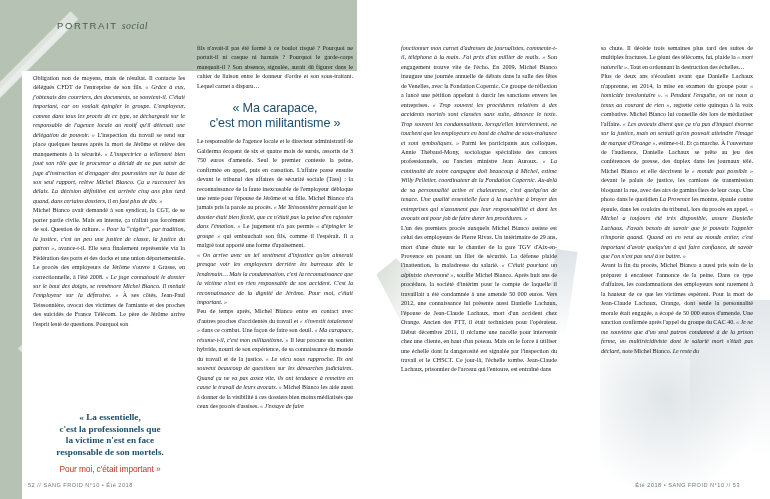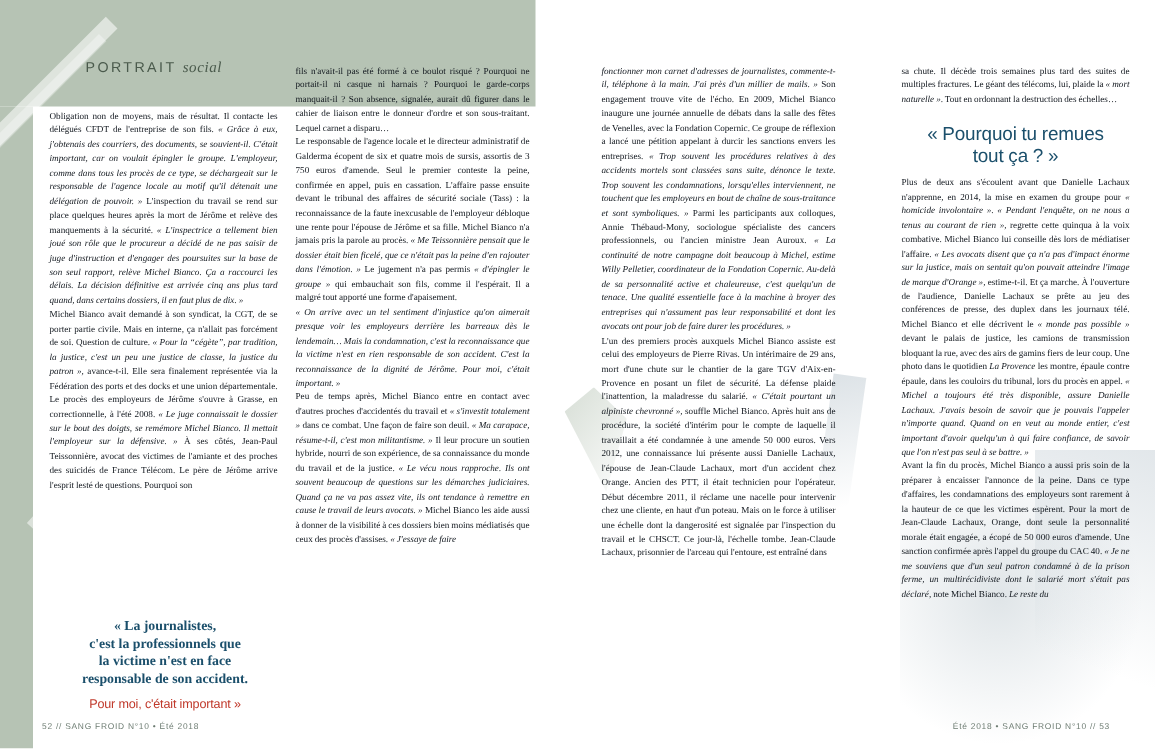--- a/index.html
+++ b/index.html
@@ -26,21 +26,21 @@
     position: absolute;
     left: 0;
     top: 0;
     width: 357px;
     height: 71px;
     background: #b6c3b4;
   }
   .header-label {
     position: absolute;
     left: 33px;
-    top: 40px;
+    top: 20px;
     font-family: "Liberation Sans", sans-serif;
     font-size: 9.5px;
     letter-spacing: 1.6px;
     color: #4a5a4c;
     white-space: nowrap;
     padding-left: 24px;
   }
   .header-label .em {
     font-family: "Liberation Serif", serif;
     font-style: italic;
@@ -195,41 +195,41 @@
   <div class="ghost-shape ghost-2"></div>
   <div class="ghost-shape ghost-3"></div>
 
   <div class="col" id="col1">
     <p>Obligation non de moyens, mais de résultat. Il contacte les délégués CFDT de l'entreprise de son fils. <i>« Grâce à eux, j'obtenais des courriers, des documents, se souvient-il. C'était important, car on voulait épingler le groupe. L'employeur, comme dans tous les procès de ce type, se déchargeait sur le responsable de l'agence locale au motif qu'il détenait une délégation de pouvoir. »</i> L'inspection du travail se rend sur place quelques heures après la mort de Jérôme et relève des manquements à la sécurité. <i>« L'inspectrice a tellement bien joué son rôle que le procureur a décidé de ne pas saisir de juge d'instruction et d'engager des poursuites sur la base de son seul rapport, relève Michel Bianco. Ça a raccourci les délais. La décision définitive est arrivée cinq ans plus tard quand, dans certains dossiers, il en faut plus de dix. »</i></p>
     <p>Michel Bianco avait demandé à son syndicat, la CGT, de se porter partie civile. Mais en interne, ça n'allait pas forcément de soi. Question de culture. <i>« Pour la “cégète”, par tradition, la justice, c'est un peu une justice de classe, la justice du patron »</i>, avance-t-il. Elle sera finalement représentée via la Fédération des ports et des docks et une union départementale. Le procès des employeurs de Jérôme s'ouvre à Grasse, en correctionnelle, à l'été 2008. <i>« Le juge connaissait le dossier sur le bout des doigts, se remémore Michel Bianco. Il mettait l'employeur sur la défensive. »</i> À ses côtés, Jean-Paul Teissonnière, avocat des victimes de l'amiante et des proches des suicidés de France Télécom. Le père de Jérôme arrive l'esprit lesté de questions. Pourquoi son</p>
   </div>
 
   <div class="col" id="col2">
     <p>fils n'avait-il pas été formé à ce boulot risqué ? Pourquoi ne portait-il ni casque ni harnais ? Pourquoi le garde-corps manquait-il ? Son absence, signalée, aurait dû figurer dans le cahier de liaison entre le donneur d'ordre et son sous-traitant. Lequel carnet a disparu…</p>
+    <h2 class="subhead">« Ma carapace,<br>c'est mon militantisme »</h2>
     <p>Le responsable de l'agence locale et le directeur administratif de Galderma écopent de six et quatre mois de sursis, assortis de 3 750 euros d'amende. Seul le premier conteste la peine, confirmée en appel, puis en cassation. L'affaire passe ensuite devant le tribunal des affaires de sécurité sociale (Tass) : la reconnaissance de la faute inexcusable de l'employeur débloque une rente pour l'épouse de Jérôme et sa fille. Michel Bianco n'a jamais pris la parole au procès. <i>« Me Teissonnière pensait que le dossier était bien ficelé, que ce n'était pas la peine d'en rajouter dans l'émotion. »</i> Le jugement n'a pas permis <i>« d'épingler le groupe »</i> qui embauchait son fils, comme il l'espérait. Il a malgré tout apporté une forme d'apaisement.</p>
     <p><i>« On arrive avec un tel sentiment d'injustice qu'on aimerait presque voir les employeurs derrière les barreaux dès le lendemain… Mais la condamnation, c'est la reconnaissance que la victime n'est en rien responsable de son accident. C'est la reconnaissance de la dignité de Jérôme. Pour moi, c'était important. »</i></p>
     <p>Peu de temps après, Michel Bianco entre en contact avec d'autres proches d'accidentés du travail et <i>« s'investit totalement »</i> dans ce combat. Une façon de faire son deuil. <i>« Ma carapace, résume-t-il, c'est mon militantisme. »</i> Il leur procure un soutien hybride, nourri de son expérience, de sa connaissance du monde du travail et de la justice. <i>« Le vécu nous rapproche. Ils ont souvent beaucoup de questions sur les démarches judiciaires. Quand ça ne va pas assez vite, ils ont tendance à remettre en cause le travail de leurs avocats. »</i> Michel Bianco les aide aussi à donner de la visibilité à ces dossiers bien moins médiatisés que ceux des procès d'assises. <i>« J'essaye de faire</i></p>
   </div>
 
   <div class="col" id="col3">
     <p><i>fonctionner mon carnet d'adresses de journalistes, commente-t-il, téléphone à la main. J'ai près d'un millier de mails. »</i> Son engagement trouve vite de l'écho. En 2009, Michel Bianco inaugure une journée annuelle de débats dans la salle des fêtes de Venelles, avec la Fondation Copernic. Ce groupe de réflexion a lancé une pétition appelant à durcir les sanctions envers les entreprises. <i>« Trop souvent les procédures relatives à des accidents mortels sont classées sans suite, dénonce le texte. Trop souvent les condamnations, lorsqu'elles interviennent, ne touchent que les employeurs en bout de chaîne de sous-traitance et sont symboliques. »</i> Parmi les participants aux colloques, Annie Thébaud-Mony, sociologue spécialiste des cancers professionnels, ou l'ancien ministre Jean Auroux. <i>« La continuité de notre campagne doit beaucoup à Michel, estime Willy Pelletier, coordinateur de la Fondation Copernic. Au-delà de sa personnalité active et chaleureuse, c'est quelqu'un de tenace. Une qualité essentielle face à la machine à broyer des entreprises qui n'assument pas leur responsabilité et dont les avocats ont pour job de faire durer les procédures. »</i></p>
     <p>L'un des premiers procès auxquels Michel Bianco assiste est celui des employeurs de Pierre Rivas. Un intérimaire de 29 ans, mort d'une chute sur le chantier de la gare TGV d'Aix-en-Provence en posant un filet de sécurité. La défense plaide l'inattention, la maladresse du salarié. <i>« C'était pourtant un alpiniste chevronné »</i>, souffle Michel Bianco. Après huit ans de procédure, la société d'intérim pour le compte de laquelle il travaillait a été condamnée à une amende 50 000 euros. Vers 2012, une connaissance lui présente aussi Danielle Lachaux, l'épouse de Jean-Claude Lachaux, mort d'un accident chez Orange. Ancien des PTT, il était technicien pour l'opérateur. Début décembre 2011, il réclame une nacelle pour intervenir chez une cliente, en haut d'un poteau. Mais on le force à utiliser une échelle dont la dangerosité est signalée par l'inspection du travail et le CHSCT. Ce jour-là, l'échelle tombe. Jean-Claude Lachaux, prisonnier de l'arceau qui l'entoure, est entraîné dans</p>
   </div>
 
   <div class="col" id="col4">
     <p>sa chute. Il décède trois semaines plus tard des suites de multiples fractures. Le géant des télécoms, lui, plaide la <i>« mort naturelle »</i>. Tout en ordonnant la destruction des échelles…</p>
-    <h2 class="subhead">« Pourquoi tu remues<br>tout ça ? »</h2>
     <p>Plus de deux ans s'écoulent avant que Danielle Lachaux n'apprenne, en 2014, la mise en examen du groupe pour <i>« homicide involontaire »</i>. <i>« Pendant l'enquête, on ne nous a tenus au courant de rien »</i>, regrette cette quinqua à la voix combative. Michel Bianco lui conseille dès lors de médiatiser l'affaire. <i>« Les avocats disent que ça n'a pas d'impact énorme sur la justice, mais on sentait qu'on pouvait atteindre l'image de marque d'Orange »</i>, estime-t-il. Et ça marche. À l'ouverture de l'audience, Danielle Lachaux se prête au jeu des conférences de presse, des duplex dans les journaux télé. Michel Bianco et elle décrivent le <i>« monde pas possible »</i> devant le palais de justice, les camions de transmission bloquant la rue, avec des airs de gamins fiers de leur coup. Une photo dans le quotidien <i>La Provence</i> les montre, épaule contre épaule, dans les couloirs du tribunal, lors du procès en appel. <i>« Michel a toujours été très disponible, assure Danielle Lachaux. J'avais besoin de savoir que je pouvais l'appeler n'importe quand. Quand on en veut au monde entier, c'est important d'avoir quelqu'un à qui faire confiance, de savoir que l'on n'est pas seul à se battre. »</i></p>
     <p>Avant la fin du procès, Michel Bianco a aussi pris soin de la préparer à encaisser l'annonce de la peine. Dans ce type d'affaires, les condamnations des employeurs sont rarement à la hauteur de ce que les victimes espèrent. Pour la mort de Jean-Claude Lachaux, Orange, dont seule la personnalité morale était engagée, a écopé de 50 000 euros d'amende. Une sanction confirmée après l'appel du groupe du CAC 40. <i>« Je ne me souviens que d'un seul patron condamné à de la prison ferme, un multirécidiviste dont le salarié mort s'était pas déclaré</i>, note Michel Bianco. <i>Le reste du</i></p>
   </div>
 
   <div class="pullquote">
-    <span>« La journalistes,</span><br>
+    <span>« La essentielle,</span><br>
     <span>c'est la professionnels que</span><br>
     <span>la victime n'est en face</span><br>
-    <span>responsable de son accident.</span>
+    <span>responsable de son mortels.</span>
     <span class="accent">Pour moi, c'était important »</span>
   </div>
 
   <div class="footer" id="footer-left">52 // SANG FROID N°10 • Été 2018</div>
   <div class="footer" id="footer-right">Été 2018 • SANG FROID N°10 // 53</div>
 
 </div>
 
 </body></html>

